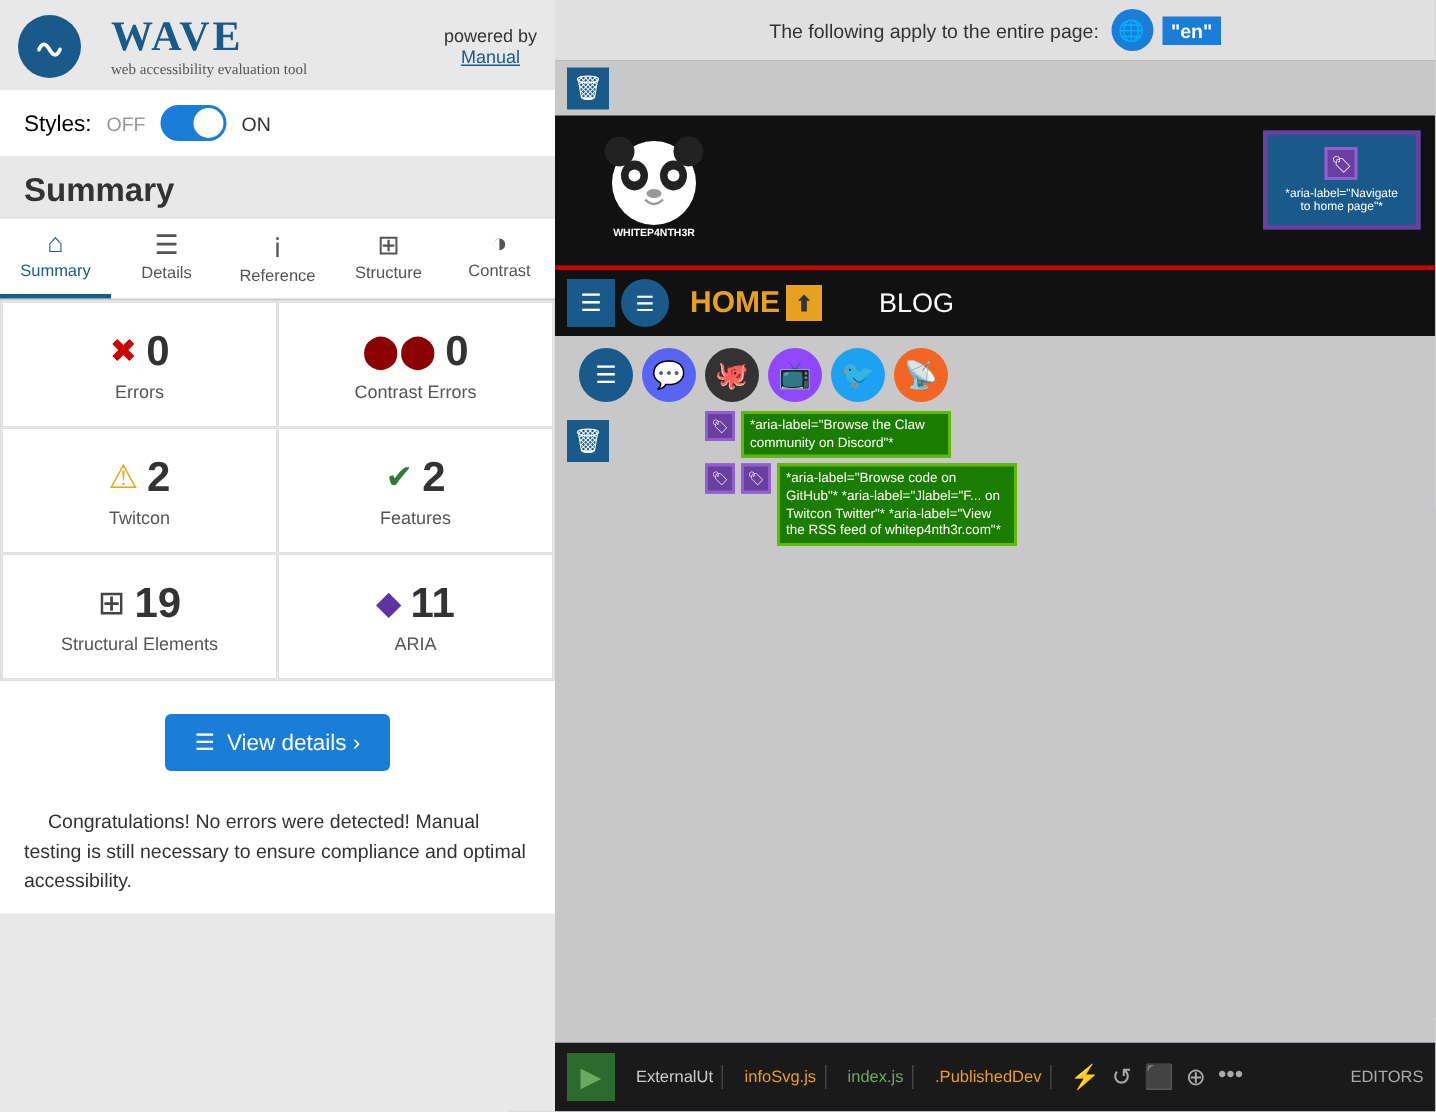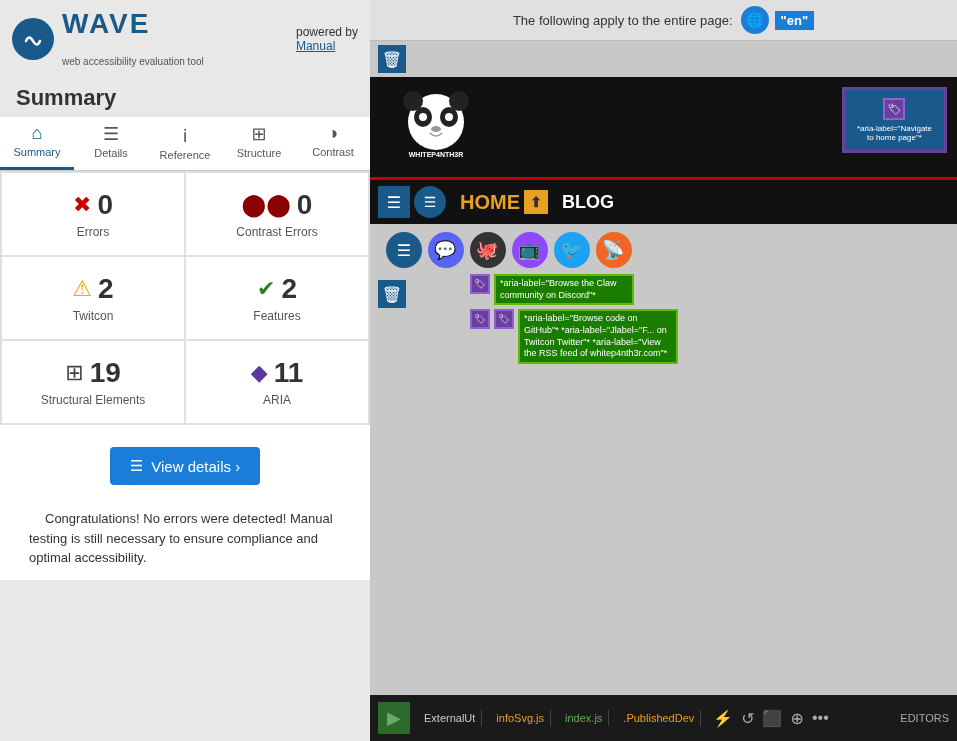--- a/index.html
+++ b/index.html
@@ -20,21 +20,22 @@
     .wave-header {
       background: #e8e8e8;
       padding: 10px 12px 8px 12px;
       display: flex;
       align-items: center;
       gap: 12px;
     }
     .wave-logo {
       display: flex;
       align-items: center;
-      gap: 8px;
+      gap: 20px;
+      font-family: Liberation Serif, serif;
     }
     .wave-logo-icon {
       width: 42px;
       height: 42px;
       background: #1a5a8a;
       border-radius: 50%;
       display: flex;
       align-items: center;
       justify-content: center;
       color: white;
@@ -48,25 +49,25 @@
     .wave-title {
       font-size: 28px;
       font-weight: bold;
       color: #1a5a8a;
       letter-spacing: 2px;
       line-height: 1;
     }
     .wave-subtitle {
       font-size: 10px;
       color: #555;
-      margin-top: 18px;
+      margin-top: 2px;
     }
     .wave-powered {
       margin-left: auto;
-      text-align: left;
+      text-align: center;
       font-size: 12px;
       color: #333;
     }
     .wave-powered a {
       color: #1a5a8a;
       text-decoration: underline;
     }
 
     
     .styles-bar {
@@ -329,22 +330,23 @@
       background: #e8a020;
       width: 24px;
       height: 24px;
       display: flex;
       align-items: center;
       justify-content: center;
     }
     .nav-blog {
       color: white;
       font-size: 18px;
-      font-weight: bold;
+      font-weight: normal;
       padding: 0 8px;
+      margin-left: 24px;
     }
 
     
     .social-row {
       background: #c8c8c8;
       padding: 8px 16px;
       display: flex;
       align-items: flex-start;
       gap: 6px;
       position: relative;
@@ -393,21 +395,21 @@
     .bottom-file.orange { color: #e8a020; }
     .bottom-file.green { color: #6aaa64; }
     .bottom-explorer {
       margin-left: auto;
       color: #aaa;
       font-size: 11px;
     }
 
     .congrats-section {
       background: white;
-      padding: 12px 29px;
+      padding: 12px 16px;
       margin-top: 0;
     }
   </style>
 </head>
 <body>
 
 <div id="left-panel">
 
   <div class="wave-header">
     <div class="wave-logo">
@@ -421,20 +423,28 @@
         <span class="wave-title">WAVE</span>
         <span class="wave-subtitle">web accessibility evaluation tool</span>
       </div>
     </div>
     <div class="wave-powered">
       <span>powered by</span><br>
       <a href="#">Manual</a>
     </div>
   </div>
 
+  <div class="styles-bar">
+    <span>Styles:</span>
+    <span class="toggle-off">OFF</span>
+    <div class="toggle-switch">
+      <div class="toggle-knob"></div>
+    </div>
+    <span class="toggle-on">ON</span>
+  </div>
 
   <div class="summary-heading">Summary</div>
 
   <div class="tabs-row">
     <div class="tab active">
       <span class="tab-icon">⌂</span>
       <span>Summary</span>
     </div>
     <div class="tab">
       <span class="tab-icon">☰</span>

